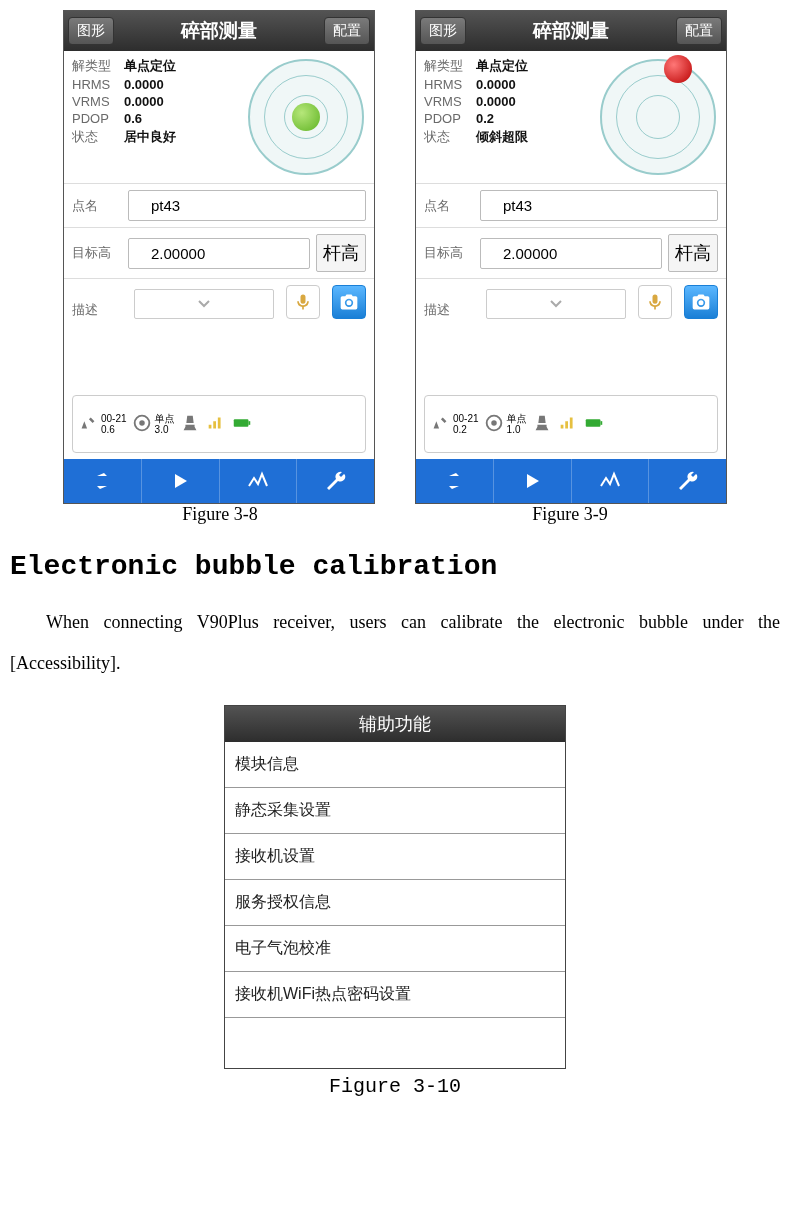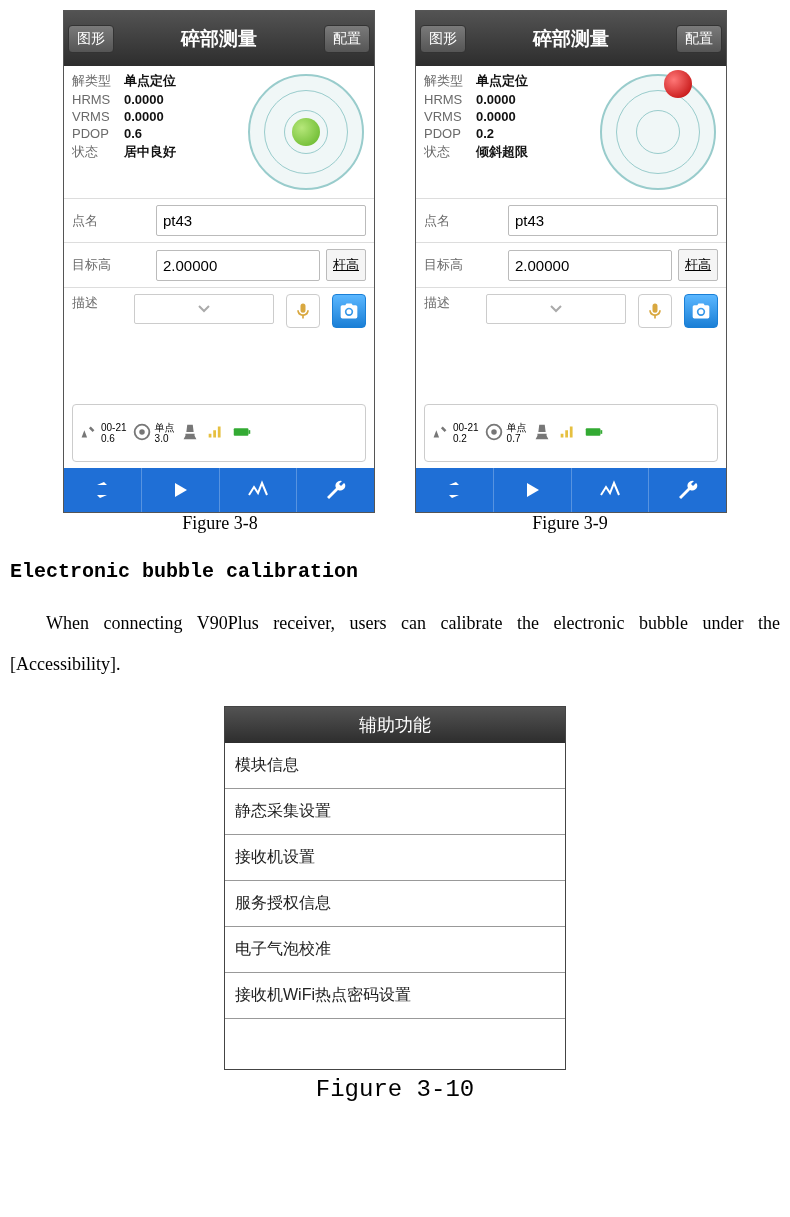--- a/index.html
+++ b/index.html
@@ -19,21 +19,21 @@
 }
 .phone {
   width: 310px;
   border: 1px solid #555;
   background: #fff;
   font-family: "Microsoft YaHei", Arial, sans-serif;
   position: relative;
 }
 .ph-header {
   background: linear-gradient(#535353,#2d2d2d);
-  height: 55px;
+  height: 40px;
   display: flex;
   align-items: center;
   justify-content: space-between;
   padding: 0 4px;
 }
 .hbtn {
   background: linear-gradient(#7a7a7a,#555);
   color: #fff;
   font-size: 14px;
   padding: 4px 8px;
@@ -64,29 +64,28 @@
 .bubble-dot { position:absolute; width:28px; height:28px; border-radius:50%; }
 .dot-green { background: radial-gradient(circle at 35% 35%, #b6e77a, #5fb323); left:42px; top:42px; }
 .dot-red   { background: radial-gradient(circle at 35% 35%, #f77, #b90000); left:62px; top:-6px; }
 
 .field-row {
   display:flex; align-items:center; padding:6px 8px; gap:6px;
   border-bottom:1px solid #ddd;
 }
 .fld-label { width:50px; font-size:13px; color:#6a6a6a; }
 .fld-input {
-  flex:1; border:1px solid #bbb; padding:6px 6px; font-size:15px;
-  border-radius:2px; background:#fff;margin-left:28px;
+  flex:1; border:1px solid #bbb; padding:6px 22px; font-size:15px;
+  border-radius:2px; background:#fff;
 }
 .unit-btn {
-  border:1px solid #bbb; padding:6px 6px; font-size:13px; background:#f5f5f5;
+  border:1px solid #bbb; padding:6px 6px; font-size:18px; background:#f5f5f5;
   border-radius:2px;
-  text-decoration:underline;
-}
-.desc-row { display:flex; align-items:flex-start; padding:6px 8px; gap:12px; }
+}
+.desc-row { display:flex; align-items:flex-end; padding:6px 8px; gap:12px; }
 .dd { flex:1; border:1px solid #ccc; height:28px; border-radius:2px;
       display:flex; align-items:center; justify-content:center; color:#aaa; font-size:12px;}
 .mic, .cam { width:32px; height:32px; display:flex; align-items:center; justify-content:center; border:1px solid #ccc; border-radius:4px; }
 .mic svg, .cam svg { width:20px; height:20px; }
 .cam { background: linear-gradient(#5bb7ff,#1a7fd6); border-color:#1a7fd6; }
 
 .spacer { height:70px; }
 
 .status-bar {
   position:relative;
@@ -105,21 +104,21 @@
 }
 .bb-cell { flex:1; display:flex; align-items:center; justify-content:center; }
 .bb-cell + .bb-cell { border-left:1px solid rgba(255,255,255,.25); }
 .bb-cell svg { width:24px; height:24px; fill:#fff; }
 
 .captions { display:flex; gap:40px; justify-content:center; margin-top:0; }
 .cap { width:310px; text-align:center; font-size:18px; }
 
 .section-title {
   font-family: "SimSun","Courier New",monospace;
-  font-size: 20px;
+  font-size: 28px;
   font-weight: bold;
   margin: 26px 0 20px 0;
 }
 .body-text {
   font-size: 18px;
   line-height: 2.3;
   text-indent: 2em;
   text-align: justify;
 }
 
@@ -133,21 +132,21 @@
   background: linear-gradient(#535353,#2d2d2d);
   color:#fff; text-align:center; font-size:18px; padding:6px 0;
 }
 .aux-item {
   border-bottom:1px solid #999;
   padding:12px 10px; font-size:16px; color:#222;
 }
 .aux-blank { height:50px; }
 .fig-caption-mono {
   font-family:"SimSun","Courier New",monospace;
-  text-align:center; font-size:24px; margin-top:6px;
+  text-align:center; font-size:20px; margin-top:6px;
 }
 </style>
 </head>
 <body>
 
 <div class="page">
 
   <div class="shots-row">
 
     <div class="phone">
@@ -358,21 +357,21 @@
               <span>0.2</span>
             </span>
         </div>
         <div class="sb-item">
           <span class="sb-ico"><svg viewBox="0 0 24 24">
                 <circle cx="12" cy="12" r="8" stroke="#777" fill="none" stroke-width="2"></circle>
                 <circle cx="12" cy="12" r="3" fill="#777"></circle>
               </svg></span>
           <span class="sb-text">
               <span>单点</span>
-              <span>0.7</span>
+              <span>1.0</span>
             </span>
         </div>
         <div class="sb-item">
           <span class="sb-ico"><svg viewBox="0 0 24 24">
                 <path fill="#777" d="M7 14h10v2l2 4H5l2-4v-2zM9 4h6l1 8H8l1-8z"></path>
               </svg></span>
         </div>
         <div class="sb-item">
           <span class="sb-ico"><svg viewBox="0 0 24 24">
                 <path fill="#e6c040" d="M4 18h3v-4H4v4zm5 0h3v-8H9v8zm5 0h3V6h-3v12z"></path>

